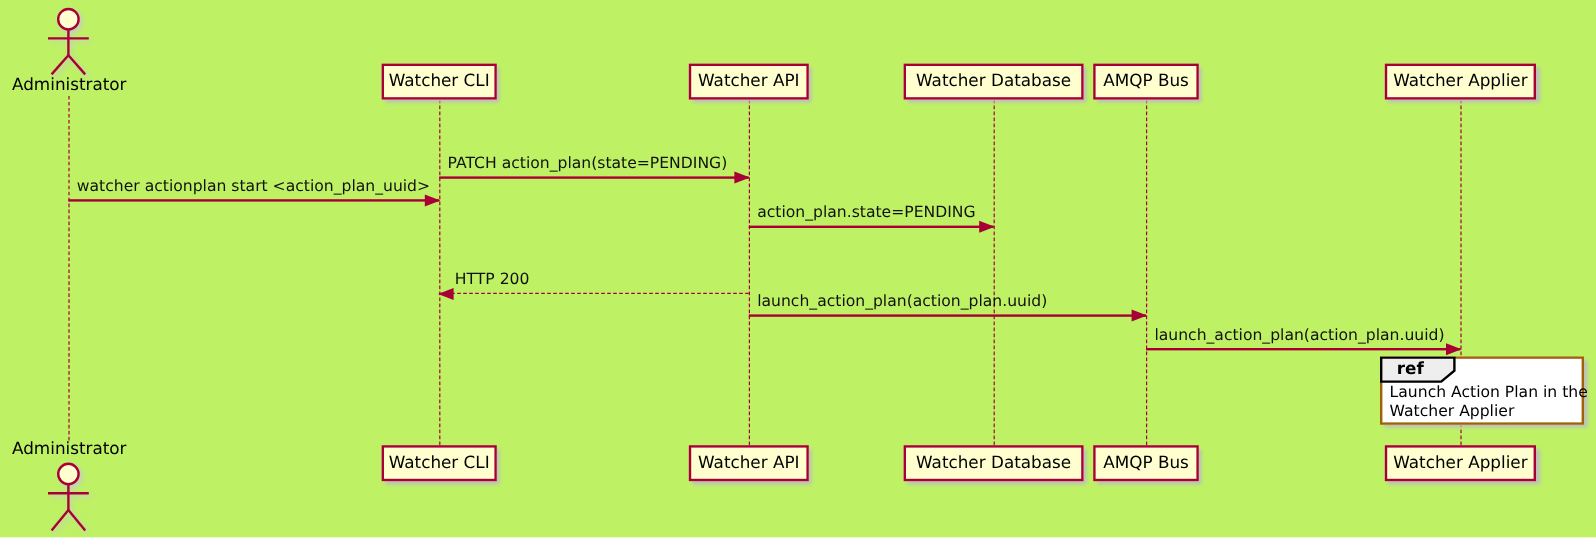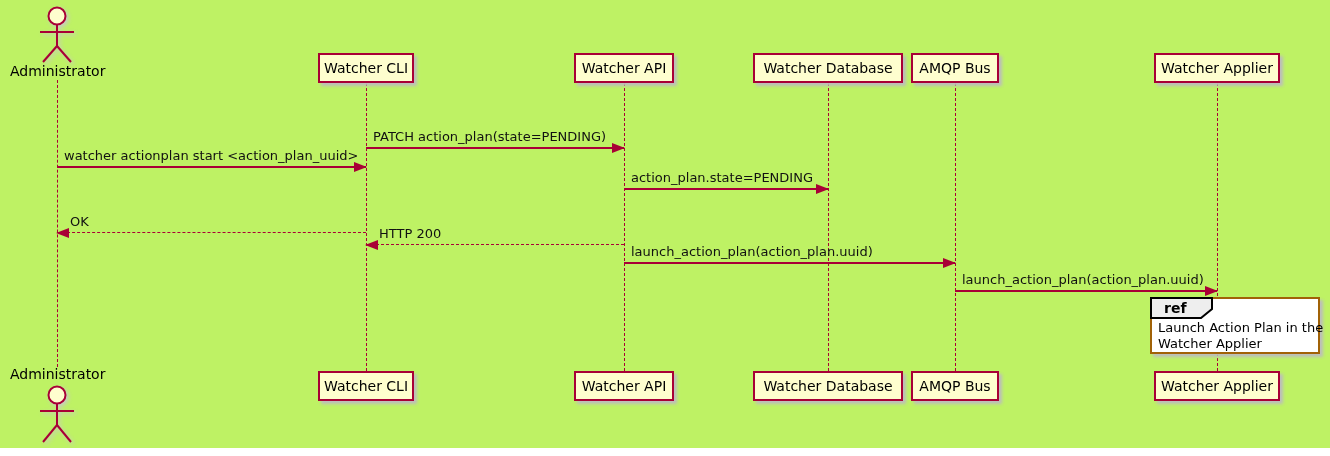--- a/index.html
+++ b/index.html
@@ -158,24 +158,20 @@
   <div class="message to-right" style="left:624px; top:153px; width:204px;margin-top:13px;">
     <span class="msg-label">action_plan.state=PENDING</span>
     <span class="arrowhead right"></span>
   </div>
 
   <div class="message dashed to-left" style="left:366px; top:182px; width:258px;margin-top:40px;">
     <span class="msg-label">HTTP 200</span>
     <span class="arrowhead left"></span>
   </div>
 
-  <div class="message dashed to-left" style="left:57px; top:210px; width:309px;">
-    <span class="msg-label">OK</span>
-    <span class="arrowhead left"></span>
-  </div>
 
   <div class="message to-right" style="left:624px; top:240px; width:331px;">
     <span class="msg-label">launch_action_plan(action_plan.uuid)</span>
     <span class="arrowhead right"></span>
   </div>
 
   <div class="message to-right" style="left:955px; top:268px; width:262px;">
     <span class="msg-label">launch_action_plan(action_plan.uuid)</span>
     <span class="arrowhead right"></span>
   </div>

